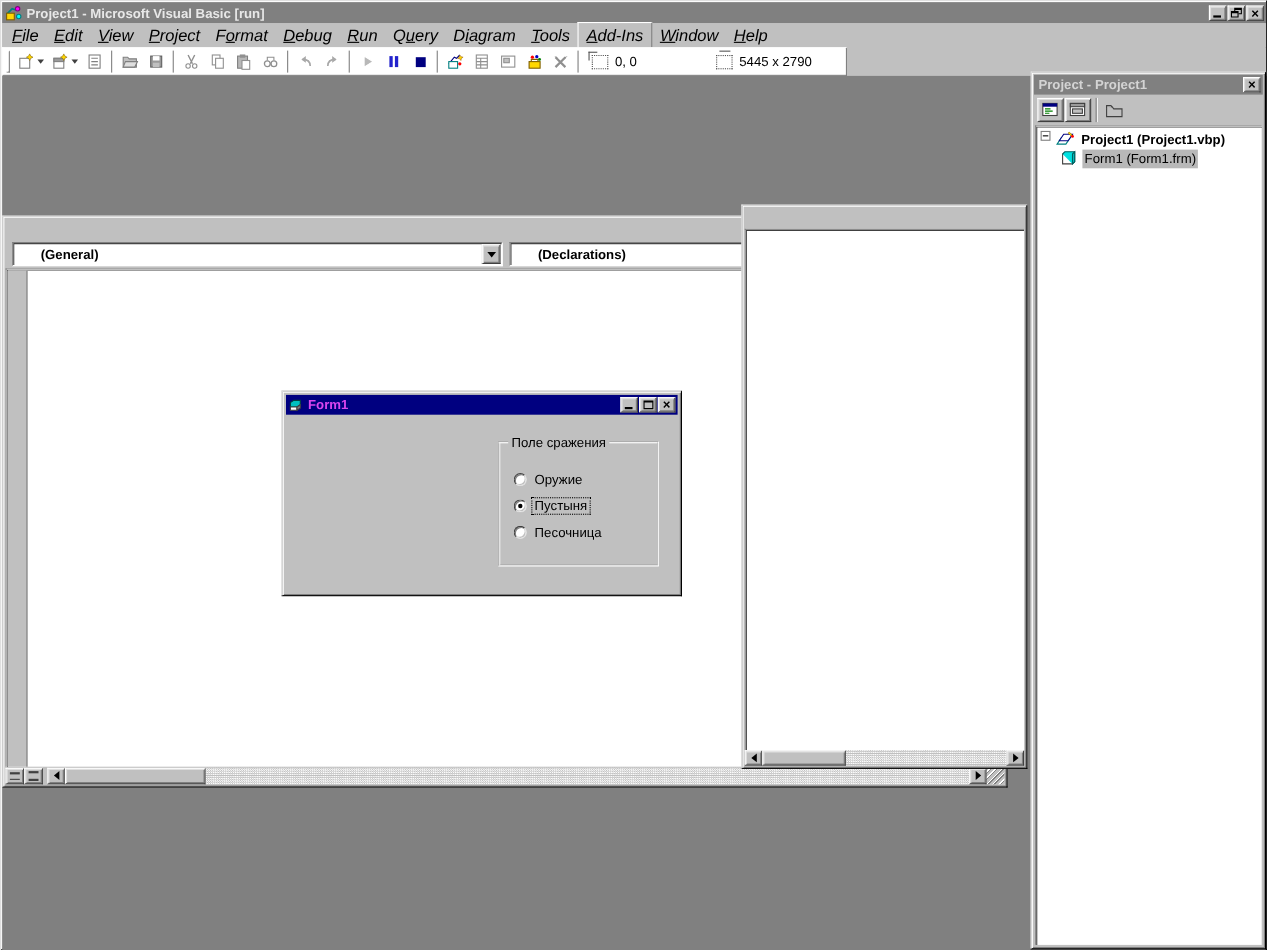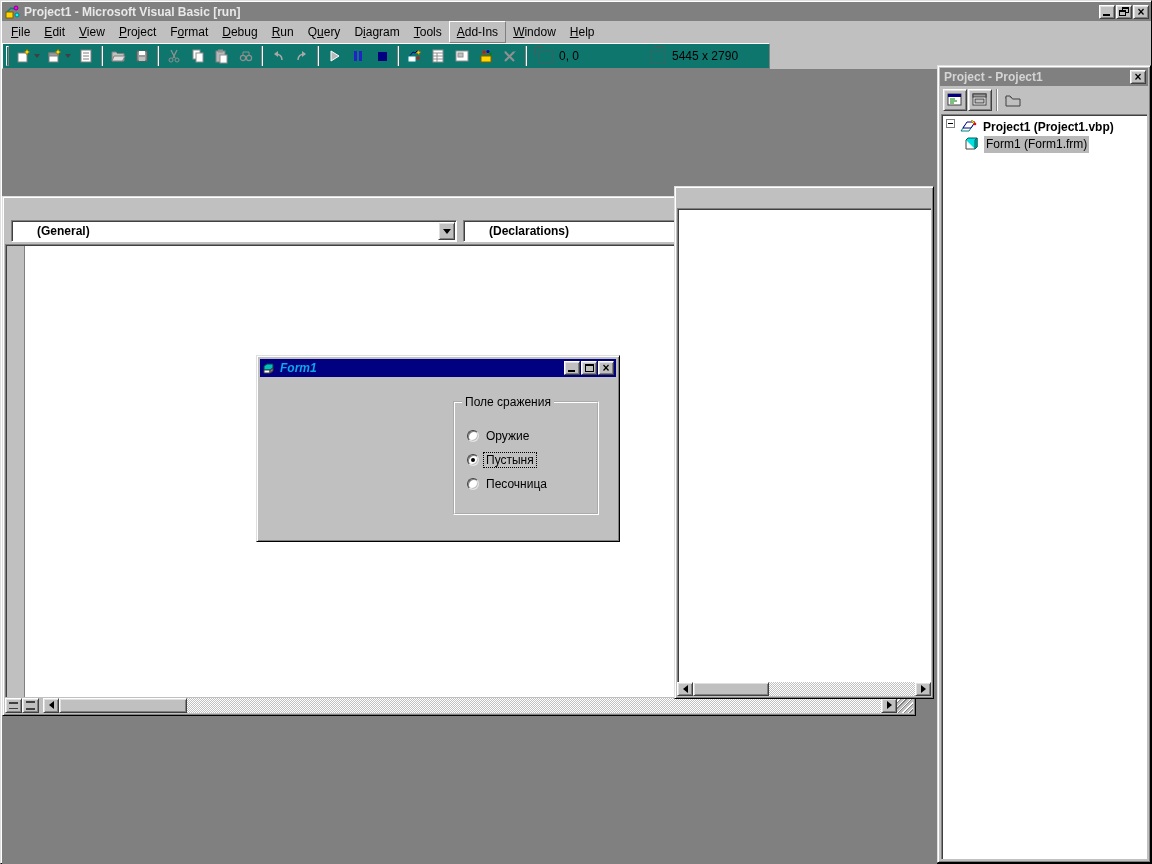--- a/index.html
+++ b/index.html
@@ -22,25 +22,25 @@
                            white-space:nowrap; overflow:hidden; }
   .wbtn { width:16px; height:14px; margin-left:2px; position:relative; display:inline-flex; align-items:center; justify-content:center; }
   .wbtn.space { margin-left:1px; }
   .glyph-min { position:absolute; left:3px; bottom:2px; width:7px; height:2px; background:#000; }
   .glyph-max { position:absolute; left:3px; top:2px; width:9px; height:8px; border:1px solid #000; border-top-width:2px; }
   .glyph-restore-b { position:absolute; left:2px; top:4px; width:7px; height:6px; border:1px solid #000; border-top-width:2px; background:#c0c0c0; }
   .glyph-restore-t { position:absolute; left:5px; top:1px; width:7px; height:6px; border:1px solid #000; border-top-width:2px; }
   .glyph-close { font-weight:bold; font-size:12px; line-height:10px; font-family:"Liberation Sans",sans-serif; }
 
   #menubar { position:absolute; left:1px; top:20px; width:1149px; height:22px; background:#c0c0c0; display:flex; align-items:center; padding-left:2px; }
-  .menu-item { padding:3px 7px; font-size:12px; white-space:nowrap; }
+  .menu-item { padding:3px 7px; font-size:15px; white-space:nowrap;font-style:italic; }
   .menu-item.raised-item { border-top:1px solid #fff; border-left:1px solid #fff; border-right:1px solid #808080; border-bottom:1px solid #808080; }
 
   #toolbar-row { position:absolute; left:1px; top:42px; width:1149px; height:26px; background:#c0c0c0; }
-  #toolbar-panel { position:absolute; left:0; top:0; width:768px; height:26px; background:#0f766e;
+  #toolbar-panel { position:absolute; left:0; top:0; width:768px; height:26px; background:#ffffff;
                    border-top:1px solid #fff; border-left:1px solid #fff; border-right:1px solid #808080; border-bottom:1px solid #808080;
                    display:flex; align-items:center; padding:0 2px; }
   .thandle { width:3px; height:20px; margin:0 3px 0 1px; border-top:1px solid #fff; border-left:1px solid #fff; border-right:1px solid #808080; border-bottom:1px solid #808080; }
   .tbtn { width:24px; height:22px; display:flex; align-items:center; justify-content:center; background:transparent; border:none; padding:0; }
   .tbtn svg { display:block; }
   .tdrop { width:0; height:0; border-left:3px solid transparent; border-right:3px solid transparent; border-top:4px solid #404040; margin:0 3px 0 -2px; }
   .tsep { width:2px; height:20px; border-left:1px solid #808080; border-right:1px solid #fff; margin:0 3px; }
   .ind-icon { width:15px; height:13px; border:1px dotted #555; position:relative; margin:0 6px 0 8px; }
   .ind-icon:before { content:""; position:absolute; left:-4px; top:-4px; width:7px; height:7px;
                      border-left:1px solid #555; border-top:1px solid #555; }
@@ -81,21 +81,21 @@
   
   #immediate-window { left:672px; top:117px; width:260px; height:513px; z-index:2; }
   #imm-content { position:absolute; left:2px; top:21px; right:2px; bottom:16px; background:#fff;
                  border-top:1px solid #808080; border-left:1px solid #808080; box-shadow: inset 1px 1px 0 #404040; }
   #imm-scroll { position:absolute; left:2px; bottom:2px; right:2px; height:14px; display:flex; align-items:center; }
 
   
   #form-window { left:254px; top:286px; width:364px; height:187px; z-index:3; }
   #form-titlebar { position:absolute; left:3px; top:3px; right:3px; height:18px; background:#000080;
                    display:flex; align-items:center; padding:0 2px; }
-  #form-titlebar .t-text { color:#0ea5e9; font-weight:bold; font-size:12px; margin-left:4px; flex:1;font-style:italic; }
+  #form-titlebar .t-text { color:#d946ef; font-weight:bold; font-size:12px; margin-left:4px; flex:1; }
   .groupbox { position:absolute; border:2px groove #fff; }
   .group-label { position:absolute; top:-8px; left:7px; background:#c0c0c0; padding:0 3px; font-size:12px; white-space:nowrap; }
   .radio-row { position:absolute; left:12px; display:flex; align-items:center; height:14px; }
   .radio { width:12px; height:12px; border-radius:50%; background:#fff; position:relative; flex:none;
            border:1px solid; border-color:#404040 #dfdfdf #dfdfdf #404040; box-shadow: inset 1px 1px 0 #808080, inset -1px -1px 0 #c0c0c0; }
   .radio.checked:after { content:""; position:absolute; left:3px; top:3px; width:4px; height:4px; border-radius:50%; background:#000; }
   .radio-label { margin-left:5px; font-size:12px; white-space:nowrap; padding:0 2px; }
   .radio-label.focused { outline:1px dotted #000; }
 
   

